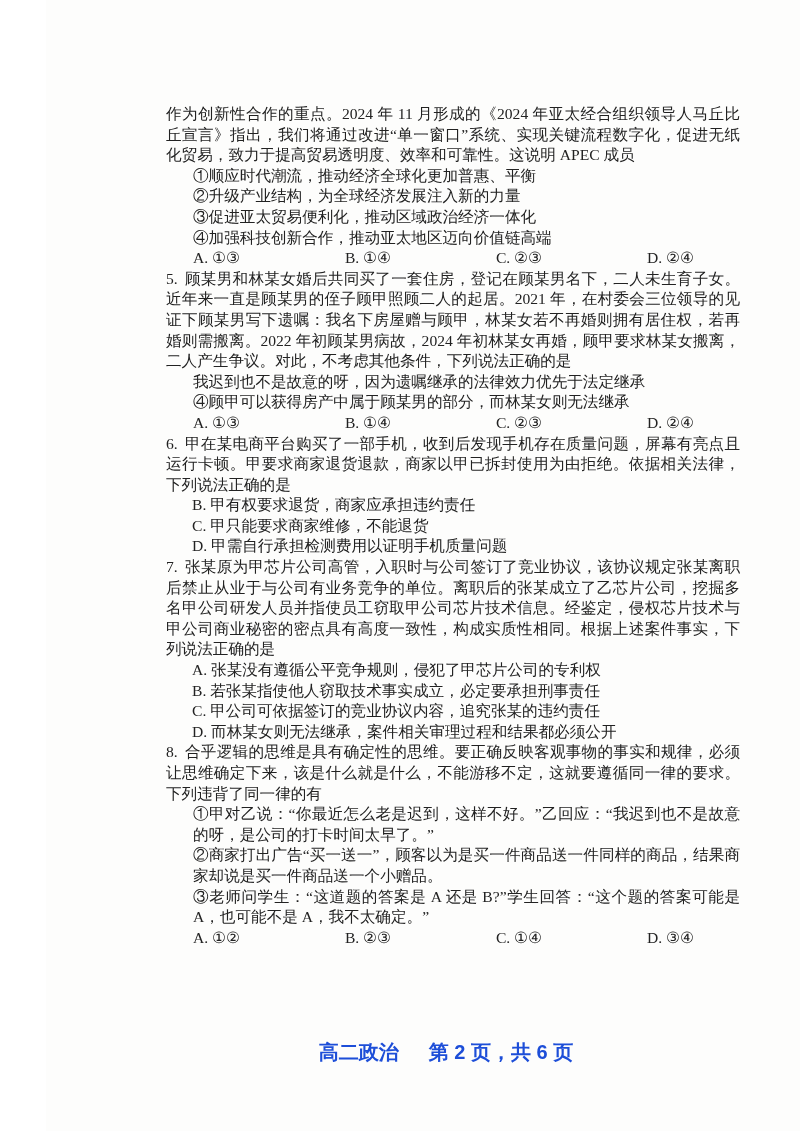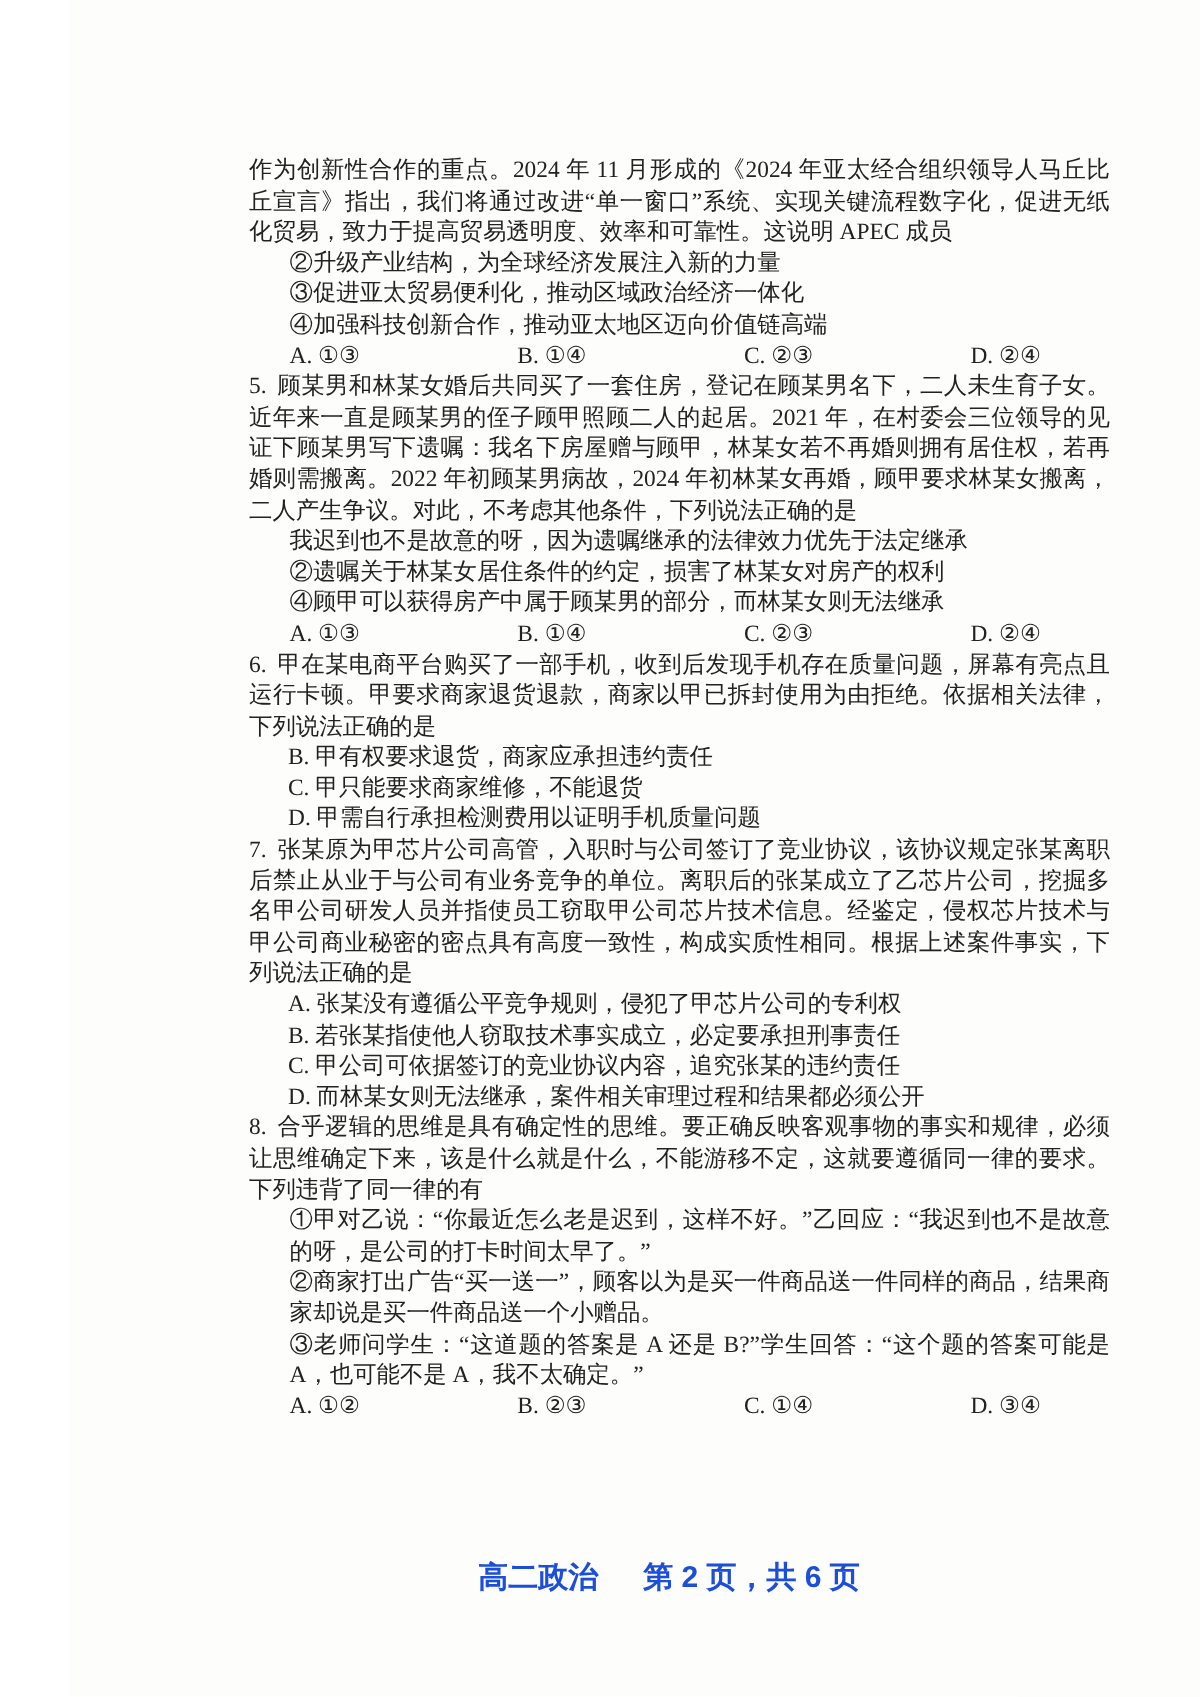--- a/index.html
+++ b/index.html
@@ -56,35 +56,35 @@
     color: #1d4ed8;
   }
 </style>
 </head>
 <body>
 
 <main class="page">
 
   <section>
     <p class="stem"><span class="qnum"></span><span>作为创新性合作的重点。2024 年 11 月形成的《2024 年亚太经合组织领导人马丘比丘宣言》指出，我们将通过改进“单一窗口”系统、实现关键流程数字化，促进无纸化贸易，致力于提高贸易透明度、效率和可靠性。这说明 APEC 成员</span></p>
+    <p class="item-line">①顺应时代潮流，推动经济全球化更加普惠、平衡</p>
     <p class="item-line">②升级产业结构，为全球经济发展注入新的力量</p>
     <p class="item-line">③促进亚太贸易便利化，推动区域政治经济一体化</p>
     <p class="item-line">④加强科技创新合作，推动亚太地区迈向价值链高端</p>
     <div class="choice-row">
       <span>A. ①③</span>
       <span>B. ①④</span>
       <span>C. ②③</span>
       <span>D. ②④</span>
     </div>
   </section>
 
   <section>
     <p class="stem"><span class="qnum">5.</span><span>顾某男和林某女婚后共同买了一套住房，登记在顾某男名下，二人未生育子女。近年来一直是顾某男的侄子顾甲照顾二人的起居。2021 年，在村委会三位领导的见证下顾某男写下遗嘱：我名下房屋赠与顾甲，林某女若不再婚则拥有居住权，若再婚则需搬离。2022 年初顾某男病故，2024 年初林某女再婚，顾甲要求林某女搬离，二人产生争议。对此，不考虑其他条件，下列说法正确的是</span></p>
     <p class="item-line">我迟到也不是故意的呀，因为遗嘱继承的法律效力优先于法定继承</p>
-    <p class="item-line">②遗嘱关于林某女居住条件的约定，损害了林某女对房产的权利</p>
     <p class="item-line">④顾甲可以获得房产中属于顾某男的部分，而林某女则无法继承</p>
     <div class="choice-row">
       <span>A. ①③</span>
       <span>B. ①④</span>
       <span>C. ②③</span>
       <span>D. ②④</span>
     </div>
   </section>
 
   <section>

